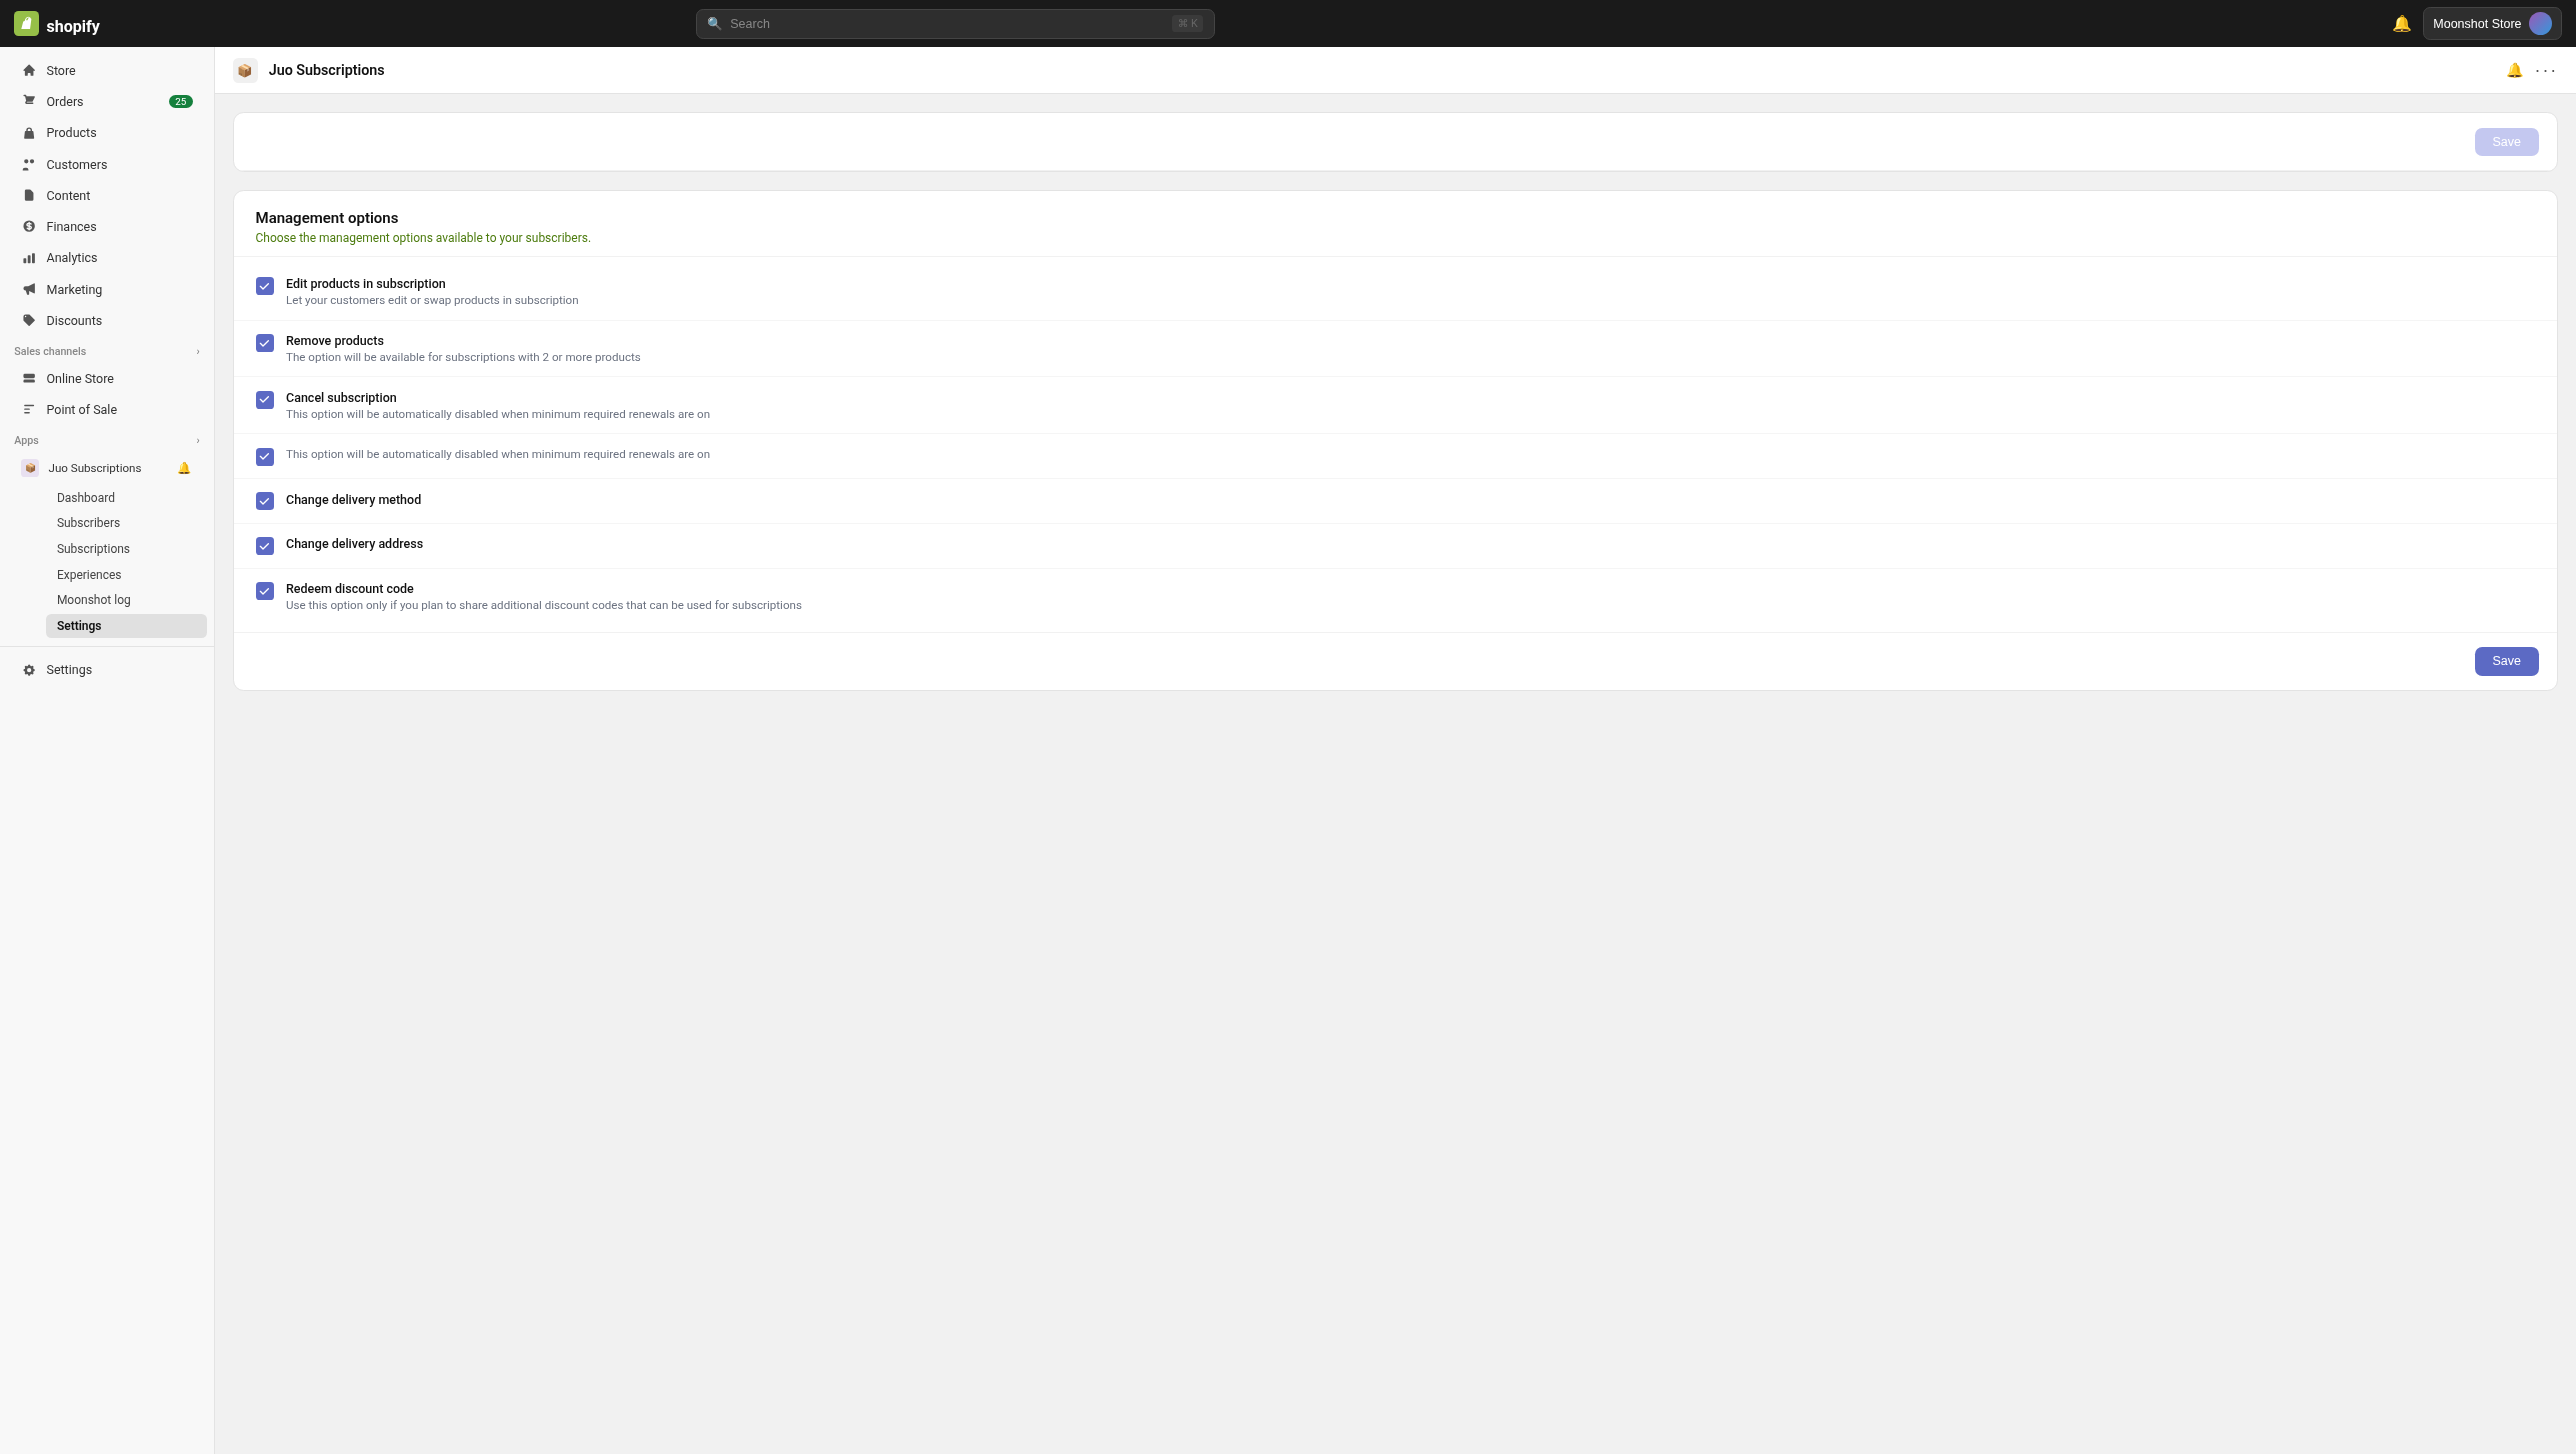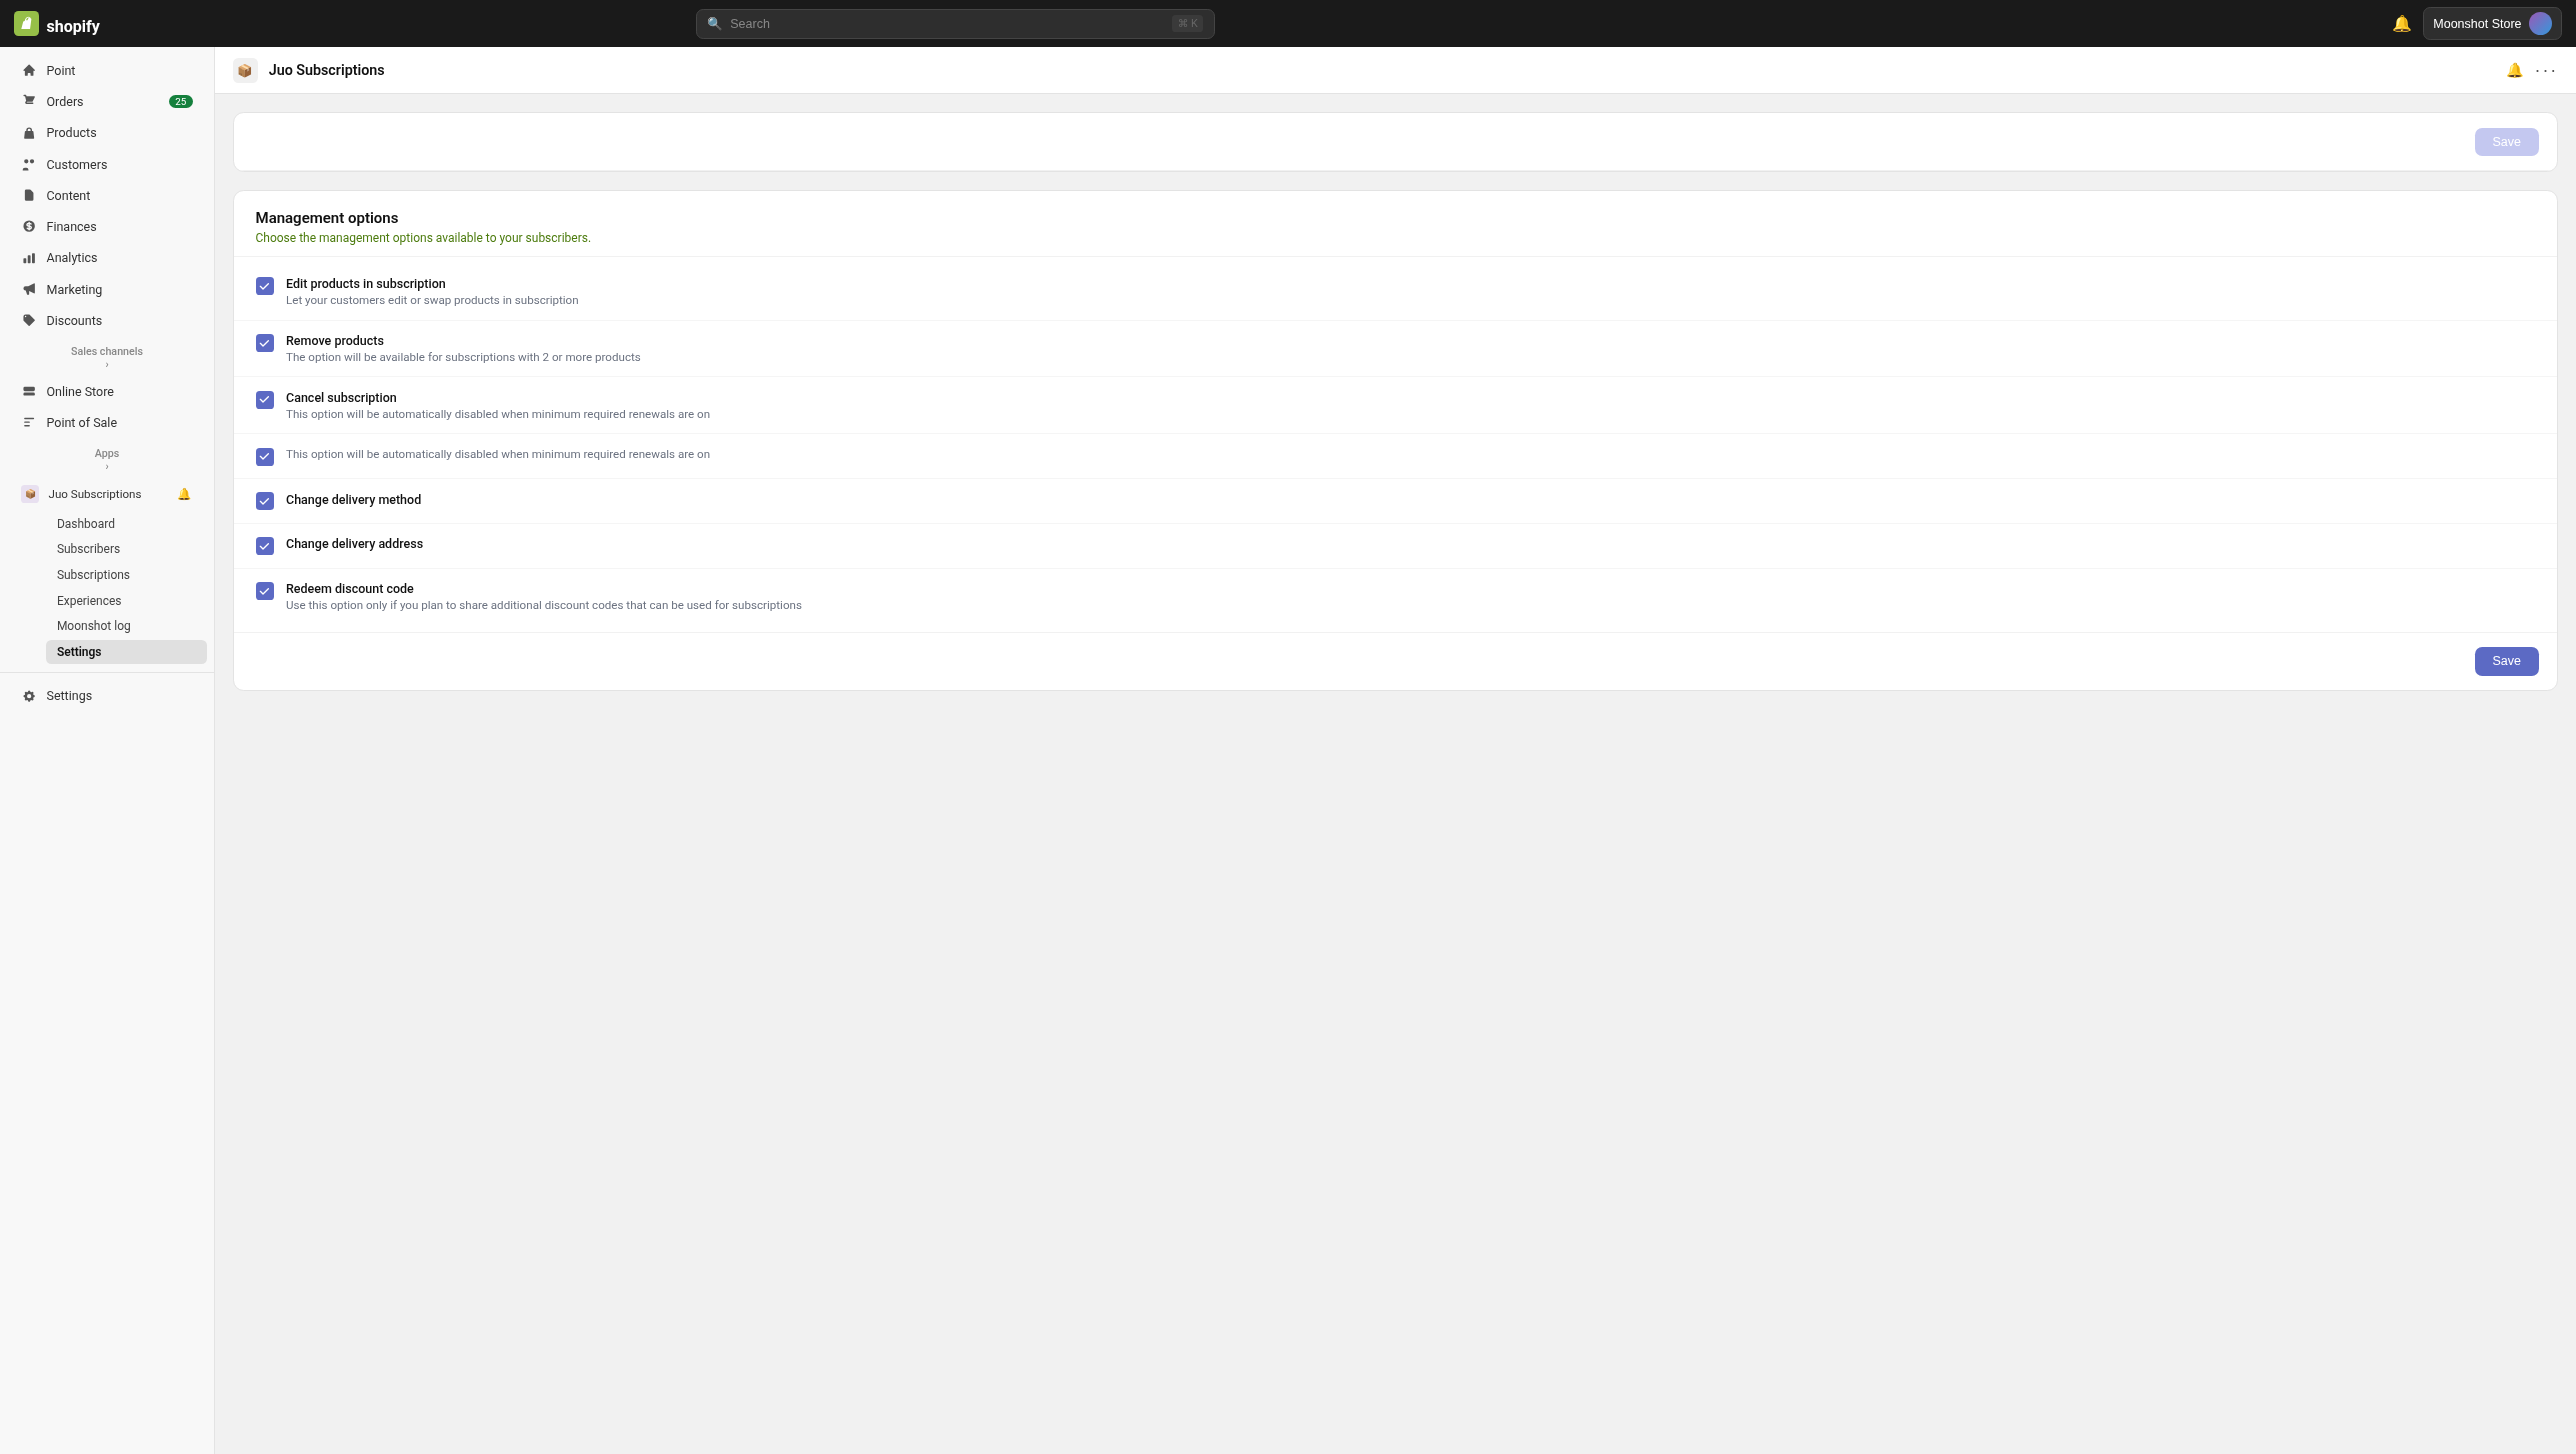--- a/index.html
+++ b/index.html
@@ -152,21 +152,20 @@
       margin-left: auto;
     }
     .sidebar-section-label {
       font-size: 10.7px;
       color: #888;
       padding: 9px 14.3px 3.6px 14.3px;
       font-weight: 500;
       display: flex;
       align-items: center;
       justify-content: space-between;
-      flex-direction: column;
     }
     .sidebar-sub {
       padding-left: 39px;
     }
     .sidebar-sub .sidebar-item {
       padding: 5.4px 10.7px;
       font-size: 12px;
       color: #444;
     }
     .sidebar-sub .sidebar-item.active {
@@ -367,21 +366,21 @@
 <div class="app-body">
 
   <nav class="sidebar">
 
     <div class="sidebar-item">
       <span class="sidebar-icon">
         <svg viewBox="0 0 20 20" width="14.3" height="14.3" fill="currentColor">
             <path d="M10.707 2.293a1 1 0 00-1.414 0l-7 7a1 1 0 001.414 1.414L4 10.414V17a1 1 0 001 1h2a1 1 0 001-1v-2a1 1 0 011-1h2a1 1 0 011 1v2a1 1 0 001 1h2a1 1 0 001-1v-6.586l.293.293a1 1 0 001.414-1.414l-7-7z"></path>
           </svg>
       </span>
-      <span>Point</span>
+      <span>Store</span>
     </div>
 
     <div class="sidebar-item">
       <span class="sidebar-icon">
         <svg viewBox="0 0 20 20" width="14.3" height="14.3" fill="currentColor">
             <path d="M3 1a1 1 0 000 2h1.22l.305 1.222a.997.997 0 00.01.042l1.358 5.43-.893.892C3.74 11.846 4.632 14 6.414 14H15a1 1 0 000-2H6.414l1-1H14a1 1 0 00.894-.553l3-6A1 1 0 0017 3H6.28l-.31-1.243A1 1 0 005 1H3z"></path>
           </svg>
       </span>
       <span>Orders</span>
       <span class="sidebar-badge">25</span>

